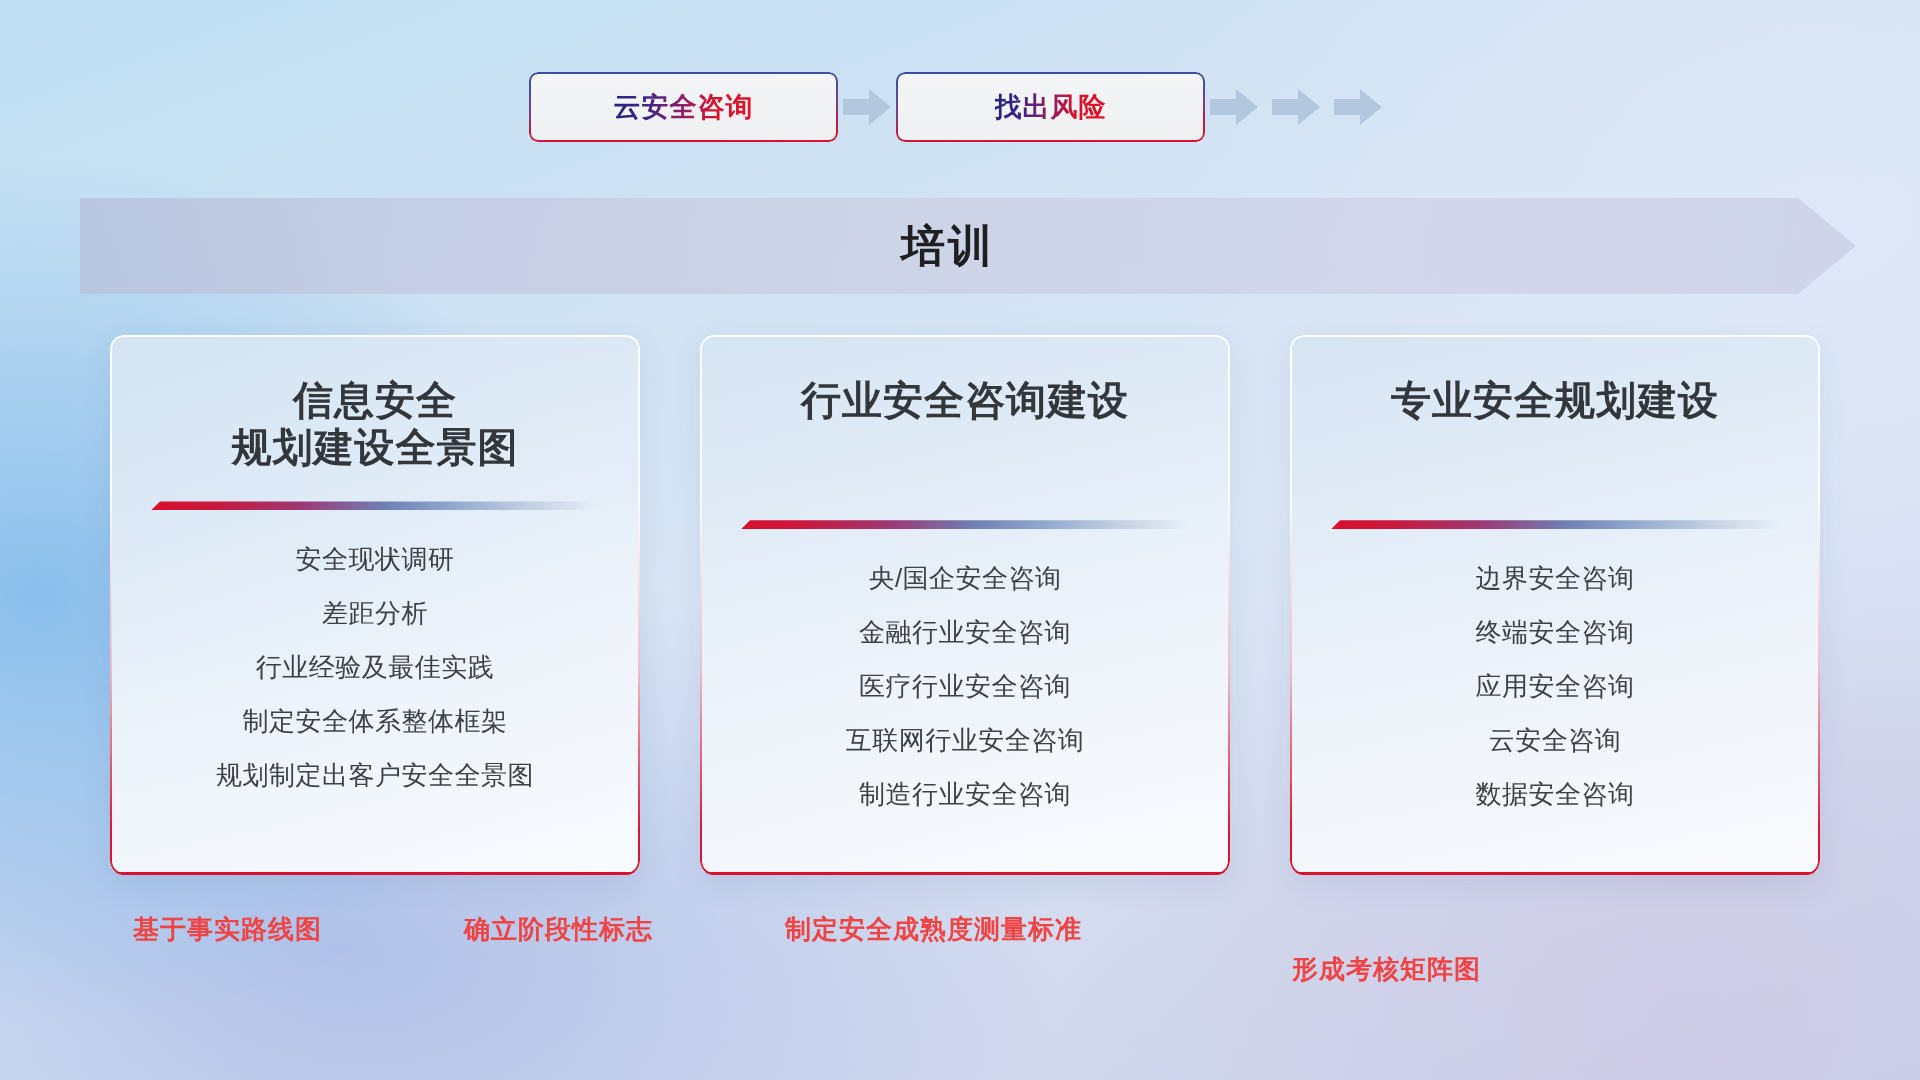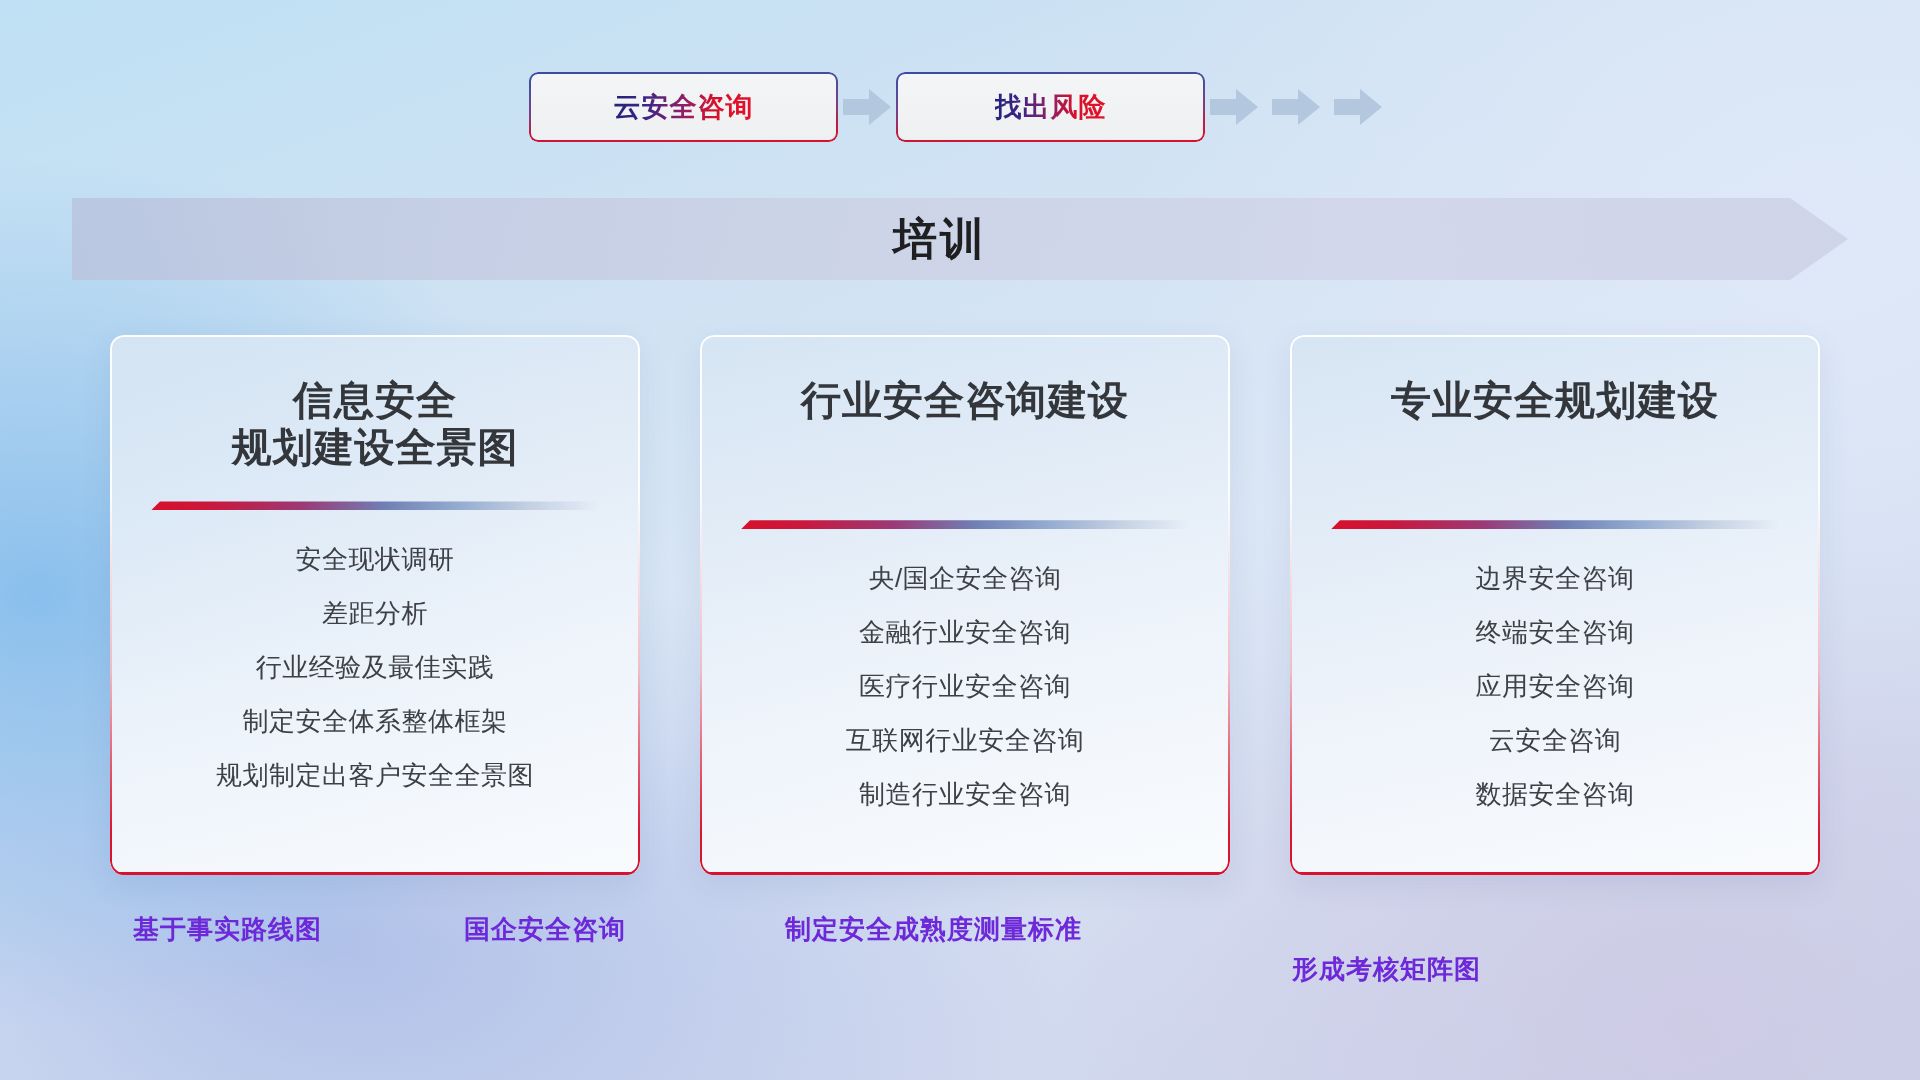--- a/index.html
+++ b/index.html
@@ -45,21 +45,21 @@
     position:relative; z-index:2;
   }
   .step-arrow {
     flex:0 0 auto; width:62px; height:40px;
     display:flex; align-items:center; justify-content:center;
   }
   .step-arrow svg { display:block; }
 
   
   .banner {
-    position:absolute; left:72px; top:198px; width:1776px; height:82px;
+    position:absolute; left:80px; top:198px; width:1776px; height:96px;
   }
   .banner-shape {
     position:absolute; inset:0;
     background:linear-gradient(97deg,#b9c4de 0%,#c3cbe2 18%,#ccd2e6 45%,#d1d5e9 72%,#cdd2e7 100%);
     opacity:.88;
     clip-path:polygon(0 0, calc(100% - 58px) 0, 100% 50%, calc(100% - 58px) 100%, 0 100%);
   }
   .banner-title {
     position:absolute; inset:0;
     display:flex; align-items:center; justify-content:center;
@@ -122,21 +122,21 @@
   .card-list li {
     font-size:26px; color:#3d4146; line-height:1.0;
     margin-bottom:28px; letter-spacing:0.5px;
   }
   .card-list li:last-child { margin-bottom:0; }
 
   
   .footer { position:absolute; left:0; top:912px; width:1920px; height:50px; }
   .footer-label {
     position:absolute; top:0;
-    font-size:26px; font-weight:700; color:#6d28d9; letter-spacing:1px;
+    font-size:26px; font-weight:700; color:#ef4444; letter-spacing:1px;
     white-space:nowrap;
     text-align:right;
   }
   .f0 { left:133px; }
   .f1 { left:464px; }
   .f2 { left:785px; }
   .f3 { left:1292px;margin-top:40px; }
 </style>
 </head>
 <body>
@@ -223,16 +223,16 @@
       <li>应用安全咨询</li>
       <li>云安全咨询</li>
       <li>数据安全咨询</li>
     </ul>
   </div>
 
 </div>
 
 <div class="footer">
   <div class="footer-label f0">基于事实路线图</div>
-  <div class="footer-label f1">国企安全咨询</div>
+  <div class="footer-label f1">确立阶段性标志</div>
   <div class="footer-label f2">制定安全成熟度测量标准</div>
   <div class="footer-label f3">形成考核矩阵图</div>
 </div>
 
 </body></html>

